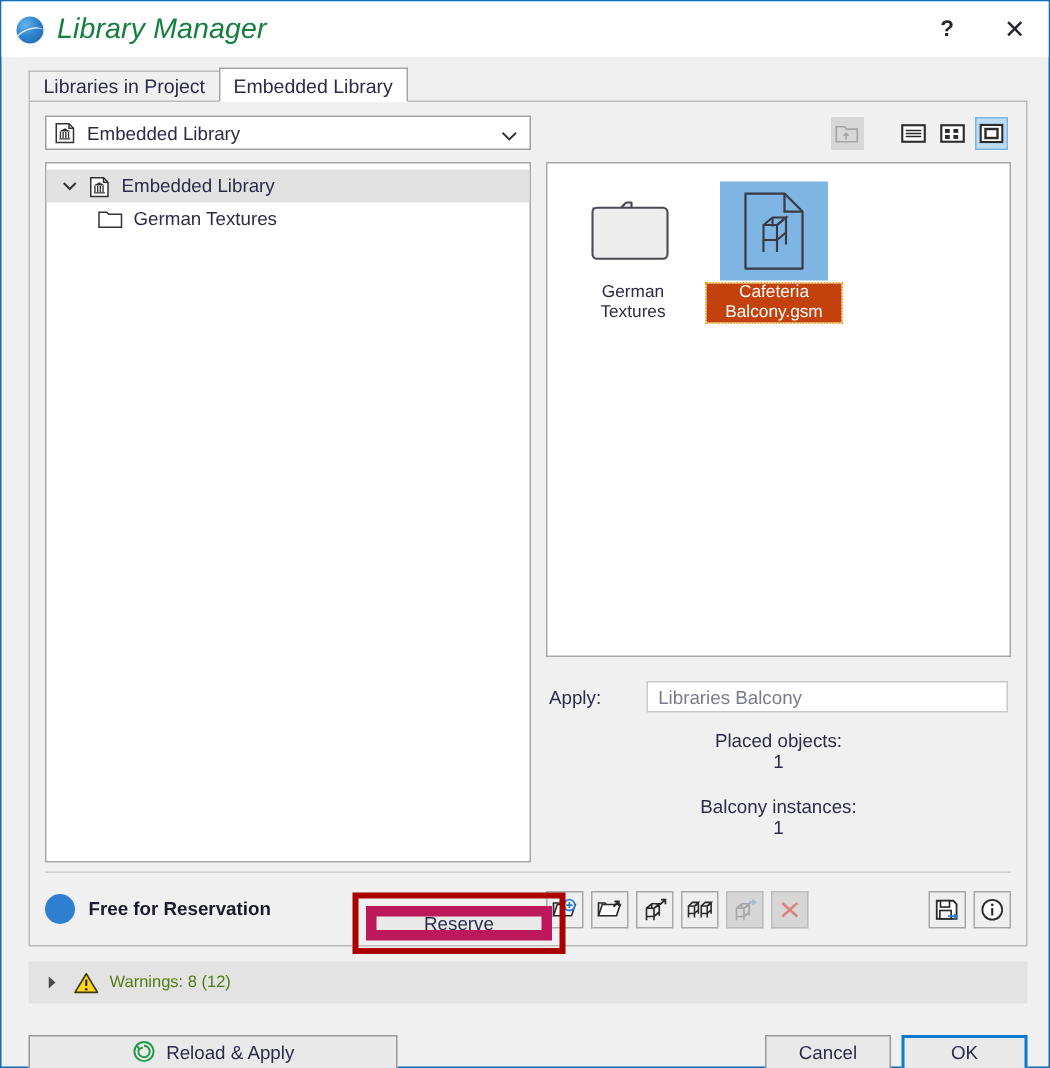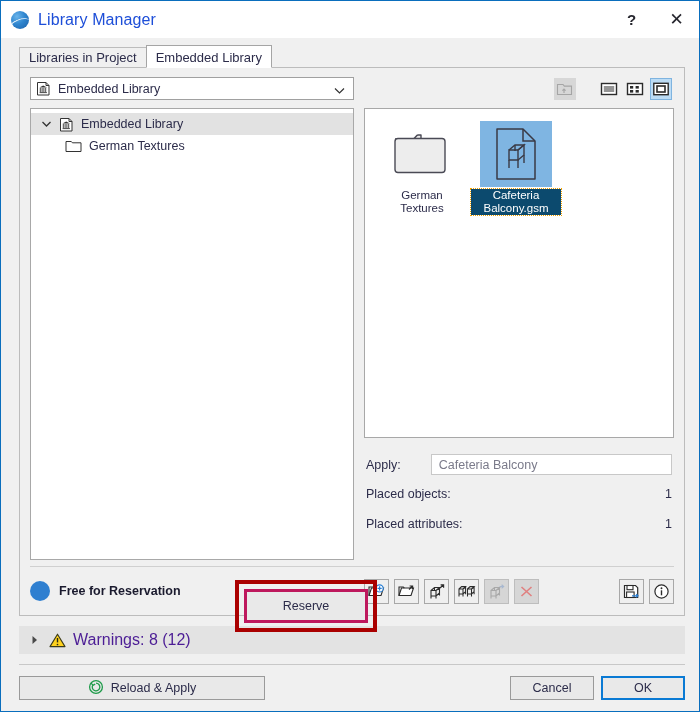--- a/index.html
+++ b/index.html
@@ -29,21 +29,21 @@
     width:18px;height:18px;margin-left:10px;margin-right:9px;
     border-radius:50%;
     background:radial-gradient(circle at 33% 30%, #6ab4ea 0%, #2f86cf 45%, #1b5fa8 100%);
     position:relative;overflow:hidden;
   }
   .title-icon:after{
     content:"";position:absolute;left:-2px;top:8px;width:22px;height:12px;
     border-top:1.6px solid #e8f3fb;border-radius:50%;
     transform:rotate(-22deg);
   }
-  .title-text{font-size:16px;color:#1d4ed8;letter-spacing:.1px;}
+  .title-text{font-size:19px;color:#15803d;letter-spacing:.1px;font-style:italic;}
   .title-btns{position:absolute;right:0;top:0;height:37px;display:flex;}
   .title-btn{
     width:45px;height:37px;display:flex;align-items:center;justify-content:center;
     font-size:15px;color:#26262e;background:transparent;
   }
   .title-btn.help{font-weight:bold;font-size:15px;}
   .title-btn.close{font-size:17px;font-weight:300;}
   
   .tabs{
     flex:0 0 21px;height:21px;position:relative;margin:8px 0 0 18px;
@@ -104,60 +104,60 @@
     flex:0 0 330px;background:#ffffff;border:1px solid #a8a8a8;box-sizing:border-box;
     padding:12px 0 0 12px;display:flex;flex-wrap:wrap;align-content:flex-start;gap:0;
   }
   .cell{width:90px;display:flex;flex-direction:column;align-items:center;margin-right:4px;}
   .cell .thumb{width:72px;height:66px;display:flex;align-items:center;justify-content:center;}
   .cell.sel .thumb{background:#7fb5e2;}
   .cell .cap{
     font-size:11.5px;color:#2c2c4a;text-align:center;line-height:13px;margin-top:2px;
     max-width:86px;word-break:break-word;padding:0 2px;
   }
-  .cell.sel .cap{background:#0c4a6e;color:#ffffff;outline:1px dotted #f0a000;outline-offset:0;}
+  .cell.sel .cap{background:#c2410c;color:#ffffff;outline:1px dotted #f0a000;outline-offset:0;}
   
   .details{flex:1 1 auto;padding:16px 2px 0 2px;}
   .drow{display:flex;align-items:center;margin-bottom:12px;font-size:12.5px;color:#2c2c4a;}
   .dlabel{flex:0 0 auto;}
   .dvalue-box{
     flex:1 1 auto;margin-left:30px;height:21px;box-sizing:border-box;
     border:1px solid #c8c8c8;background:#ffffff;color:#7a7a8a;
     display:flex;align-items:center;padding-left:7px;font-size:12.5px;
   }
-  .drow.kv{justify-content:space-between;margin-bottom:16px;}
+  .drow.kv{justify-content:space-between;margin-bottom:16px;flex-direction:column;}
   .dnum{font-size:12.5px;color:#2c2c4a;}
   
   .sepline{height:1px;background:#d0d0d0;margin:6px 10px 0 10px;}
   .resbar{flex:0 0 48px;display:flex;align-items:center;padding:0 10px;}
   .resleft{flex:0 0 324px;display:flex;align-items:center;position:relative;}
   .dot{width:20px;height:20px;border-radius:50%;background:#2f7fd0;margin-right:9px;}
   .resfree{font-size:12.5px;font-weight:bold;color:#1a1a2e;}
   .reserve-wrap{position:absolute;left:205px;top:-1px;padding:5px;border:4px solid #aa0000;box-sizing:border-box;}
   .reserve-btn{
-    width:124px;height:34px;box-sizing:border-box;
-    border:3px solid #be185d;background:#e9e9e9;
+    width:124px;height:23px;box-sizing:border-box;
+    border:7px solid #be185d;background:#e9e9e9;
     display:flex;align-items:center;justify-content:center;
     font-size:12.5px;color:#2c2c4a;
   }
   .resright{flex:1 1 auto;display:flex;align-items:center;margin-left:10px;gap:5px;}
   .tb-btn{
     width:25px;height:25px;box-sizing:border-box;border:1px solid #a8a8a8;background:#efefef;
     display:flex;align-items:center;justify-content:center;
   }
   .tb-btn.disabled{background:#d6d6d6;border-color:#bdbdbd;}
   .tb-spacer{flex:1 1 auto;}
   
   .warnrow{
     flex:0 0 28px;margin:10px 14px 0 18px;background:#e3e3e3;
     display:flex;align-items:center;padding-left:12px;box-sizing:border-box;
   }
   .warn-arrow{margin-right:10px;display:flex;}
   .warn-tri{margin-right:7px;display:flex;}
-  .warn-text{font-size:16px;color:#4c1d95;}
+  .warn-text{font-size:11px;color:#4d7c0f;}
   .bottomsep{height:1px;background:#c8c8c8;margin:10px 14px 0 18px;}
   
   .footer{flex:0 0 46px;display:flex;align-items:center;padding:0 14px 0 18px;position:relative;}
   .reload-btn{
     width:246px;height:24px;box-sizing:border-box;border:1px solid #9a9a9a;background:#e9e9e9;
     display:flex;align-items:center;justify-content:center;gap:7px;
     font-size:12.5px;color:#2c2c4a;
   }
   .footer-right{position:absolute;right:14px;display:flex;gap:7px;}
   .btn-std{
@@ -289,28 +289,28 @@
                 <path d="M16 34 v8 M25 34 v8 M31 29 v8 M22 19 v6" fill="none" stroke="#3a3a45" stroke-width="1.4"></path>
               </svg>
             </div>
             <div class="cap">Cafeteria Balcony.gsm</div>
           </div>
         </div>
 
         <div class="details">
           <div class="drow">
             <span class="dlabel">Apply:</span>
-            <span class="dvalue-box">Cafeteria Balcony</span>
+            <span class="dvalue-box">Libraries Balcony</span>
           </div>
           <div class="drow kv">
             <span class="dlabel">Placed objects:</span>
             <span class="dnum">1</span>
           </div>
           <div class="drow kv">
-            <span class="dlabel">Placed attributes:</span>
+            <span class="dlabel">Balcony instances:</span>
             <span class="dnum">1</span>
           </div>
         </div>
       </div>
     </div>
 
     <div class="sepline"></div>
 
     <div class="resbar">
       <div class="resleft">

